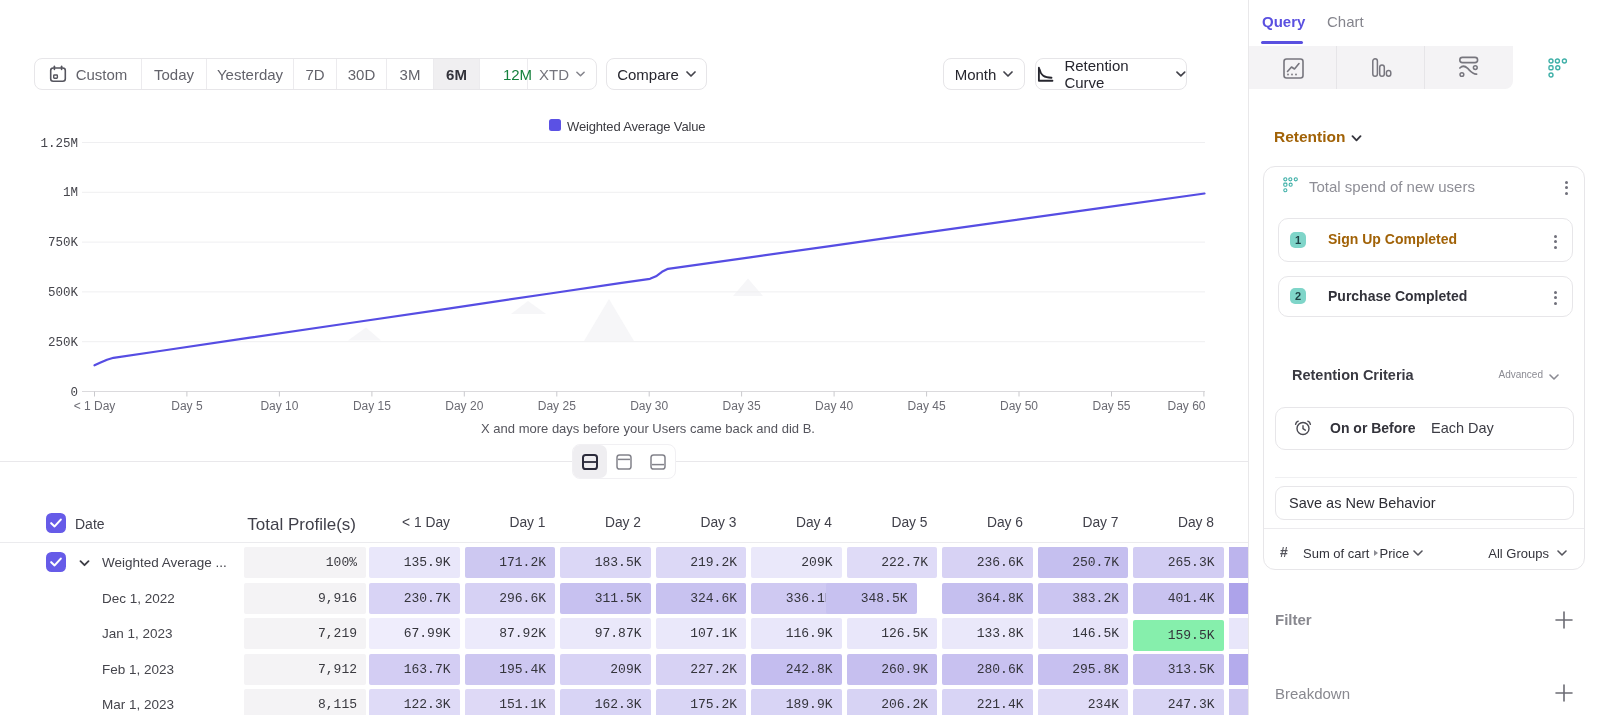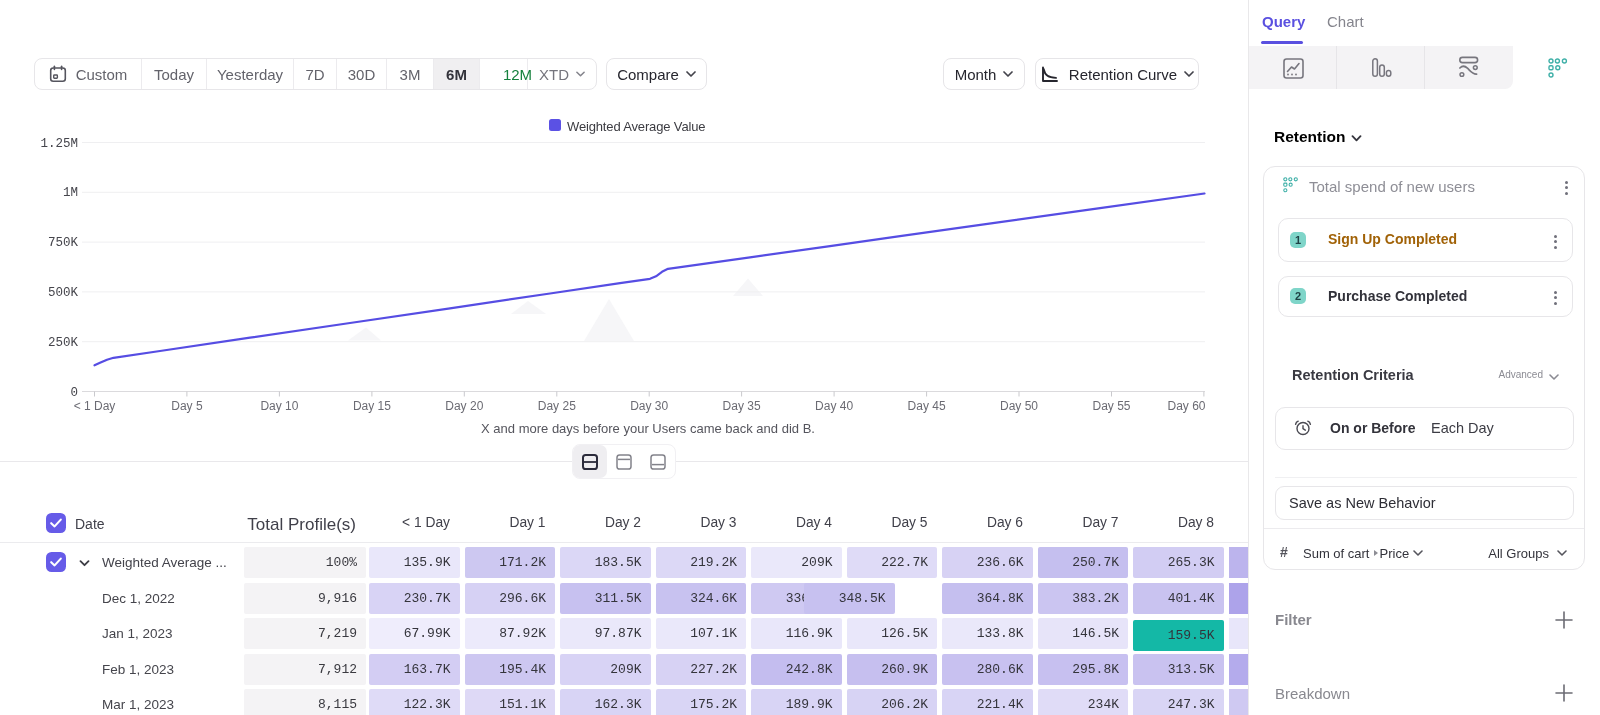--- a/index.html
+++ b/index.html
@@ -38,21 +38,21 @@
 <div class="seg" style="width:68px;border-right:none;color:#75757d;">XTD<svg class="chev" width="9" height="6" viewBox="0 0 10 6" fill="none">
         <path d="M1 1 L5 5 L9 1" stroke="#85858d" stroke-width="1.7" stroke-linecap="round" stroke-linejoin="round"></path>
       </svg></div>
 </div>
 <div class="btn" style="left:606px;top:58px;width:101px;">Compare<svg class="chev" width="10" height="6" viewBox="0 0 10 6" fill="none">
       <path d="M1 1 L5 5 L9 1" stroke="#43434b" stroke-width="1.7" stroke-linecap="round" stroke-linejoin="round"></path>
     </svg></div>
 <div class="btn" style="left:943px;top:58px;width:82px;">Month<svg class="chev" width="10" height="6" viewBox="0 0 10 6" fill="none">
       <path d="M1 1 L5 5 L9 1" stroke="#43434b" stroke-width="1.7" stroke-linecap="round" stroke-linejoin="round"></path>
     </svg></div>
-<div class="btn" style="left:1035px;top:58px;width:164px;"><svg width="19" height="19" viewBox="0 0 19 19" fill="none" style="margin-right:10px">
+<div class="btn" style="left:1035px;top:58px;width:152px;"><svg width="19" height="19" viewBox="0 0 19 19" fill="none" style="margin-right:10px">
 <path d="M3 2.5 V16 H17" stroke="#26262e" stroke-width="1.9" stroke-linecap="round" stroke-linejoin="round"></path>
 <path d="M3.6 4 C 5 10.5, 8.5 12.6, 16 12.9" stroke="#26262e" stroke-width="1.9" stroke-linecap="round"></path>
 </svg>Retention Curve<svg class="chev" width="10" height="6" viewBox="0 0 10 6" fill="none">
       <path d="M1 1 L5 5 L9 1" stroke="#43434b" stroke-width="1.7" stroke-linecap="round" stroke-linejoin="round"></path>
     </svg></div>
 <div class="abs" style="left:549px;top:119px;width:12px;height:12px;border-radius:2.5px;background:#5b51e4"></div>
 <div class="abs" style="left:567px;top:119px;font-size:13px;color:#3c3c42;font-weight:500;letter-spacing:-0.15px;">Weighted Average Value</div>
 <svg class="abs" style="left:0;top:100px" width="1250" height="320" viewBox="0 0 1250 320">
     <polygon points="348,240.5 366,227.5 381,240.5" fill="#f6f6f8"></polygon>
     <polygon points="511,214 528,201 546,214" fill="#f6f6f8"></polygon>
@@ -153,36 +153,36 @@
 <div class="cell" style="left:1037.5px;top:547.0px;background:#c5bfef">250.7K</div>
 <div class="cell" style="left:1133.0px;top:547.0px;background:#d2cdf3">265.3K</div>
 <div class="abs" style="left:1228.5px;top:547.0px;width:19.5px;height:31px;background:#bcb4ed"></div>
 <div class="abs" style="left:102px;top:582.6px;height:31px;display:flex;align-items:center;font-size:13.5px;color:#45454c">Dec 1, 2022</div>
 <div class="cell" style="left:244px;top:582.6px;width:122px;background:#f4f3f5;color:#3a3a40">9,916</div>
 <div class="cell" style="left:369.0px;top:582.6px;background:#d8d3f5">230.7K</div>
 <div class="cell" style="left:464.5px;top:582.6px;background:#d6d1f4">296.6K</div>
 <div class="cell" style="left:560.0px;top:582.6px;background:#c7c1f0">311.5K</div>
 <div class="cell" style="left:655.5px;top:582.6px;background:#c8c2f0">324.6K</div>
 <div class="cell" style="left:751.0px;top:582.6px;background:#cfc9f2">336.1K</div>
-<div class="cell" style="left:804px;top:582.6px;background:#c7c1f0">348.5K</div>
+<div class="cell" style="left:826px;top:582.6px;background:#c7c1f0">348.5K</div>
 <div class="cell" style="left:942.0px;top:582.6px;background:#c5bfef">364.8K</div>
 <div class="cell" style="left:1037.5px;top:582.6px;background:#cbc5f1">383.2K</div>
 <div class="cell" style="left:1133.0px;top:582.6px;background:#c9c3f0">401.4K</div>
 <div class="abs" style="left:1228.5px;top:582.6px;width:19.5px;height:31px;background:#ada3ea"></div>
 <div class="abs" style="left:102px;top:618.2px;height:31px;display:flex;align-items:center;font-size:13.5px;color:#45454c">Jan 1, 2023</div>
 <div class="cell" style="left:244px;top:618.2px;width:122px;background:#f4f3f5;color:#3a3a40">7,219</div>
 <div class="cell" style="left:369.0px;top:618.2px;background:#efedfc">67.99K</div>
 <div class="cell" style="left:464.5px;top:618.2px;background:#eceafb">87.92K</div>
 <div class="cell" style="left:560.0px;top:618.2px;background:#eae8fa">97.87K</div>
 <div class="cell" style="left:655.5px;top:618.2px;background:#eae8fa">107.1K</div>
 <div class="cell" style="left:751.0px;top:618.2px;background:#e9e7fa">116.9K</div>
 <div class="cell" style="left:846.5px;top:618.2px;background:#e9e7fa">126.5K</div>
 <div class="cell" style="left:942.0px;top:618.2px;background:#eae8fa">133.8K</div>
 <div class="cell" style="left:1037.5px;top:618.2px;background:#e7e4f9">146.5K</div>
-<div class="cell" style="left:1133.0px;top:620px;background:#14b8a6">159.5K</div>
+<div class="cell" style="left:1133.0px;top:620px;background:#86efac">159.5K</div>
 <div class="abs" style="left:1228.5px;top:618.2px;width:19.5px;height:31px;background:#e8e6fa"></div>
 <div class="abs" style="left:102px;top:653.7px;height:31px;display:flex;align-items:center;font-size:13.5px;color:#45454c">Feb 1, 2023</div>
 <div class="cell" style="left:244px;top:653.7px;width:122px;background:#f4f3f5;color:#3a3a40">7,912</div>
 <div class="cell" style="left:369.0px;top:653.7px;background:#d3cdf3">163.7K</div>
 <div class="cell" style="left:464.5px;top:653.7px;background:#cdc7f1">195.4K</div>
 <div class="cell" style="left:560.0px;top:653.7px;background:#d8d3f5">209K</div>
 <div class="cell" style="left:655.5px;top:653.7px;background:#d7d2f4">227.2K</div>
 <div class="cell" style="left:751.0px;top:653.7px;background:#c4bdef">242.8K</div>
 <div class="cell" style="left:846.5px;top:653.7px;background:#c6bfef">260.9K</div>
 <div class="cell" style="left:942.0px;top:653.7px;background:#c8c1f0">280.6K</div>
@@ -227,21 +227,21 @@
 <circle cx="2.9" cy="18.6" r="1.9" stroke="#77767e" stroke-width="1.5"></circle>
 </svg>
 <svg class="abs" style="left:1547.5px;top:58px" width="20.0" height="21.0" viewBox="0 0 20 21" fill="none">
 <circle cx="3" cy="3" r="2" stroke="#3fb0a8" stroke-width="1.4"></circle>
 <circle cx="9.4" cy="3" r="2" stroke="#3fb0a8" stroke-width="1.4"></circle>
 <circle cx="16.4" cy="3" r="2" stroke="#3fb0a8" stroke-width="1.4"></circle>
 <rect x="1" y="7.8" width="4" height="4" rx="1.2" stroke="#3fb0a8" stroke-width="1.4"></rect>
 <circle cx="9.8" cy="9.8" r="2" stroke="#3fb0a8" stroke-width="1.4"></circle>
 <circle cx="3" cy="17" r="2" stroke="#3fb0a8" stroke-width="1.4"></circle>
 </svg>
-<div class="abs" style="left:1274px;top:128px;font-size:15.5px;font-weight:700;color:#000000">Retention</div>
+<div class="abs" style="left:1274px;top:128px;font-size:15.5px;font-weight:700;color:#a16207">Retention</div>
 <svg class="abs" style="left:1351px;top:134.5px" width="11" height="7" viewBox="0 0 11 7" fill="none">
     <path d="M1.5 1.2 L5.5 5.4 L9.5 1.2" stroke="#35353d" stroke-width="1.8" stroke-linecap="round" stroke-linejoin="round"></path>
   </svg>
 <div class="abs" style="left:1263px;top:166px;width:322px;height:404px;border:1px solid #e7e6e9;border-radius:12px;background:#fff"></div>
 <svg class="abs" style="left:1283px;top:177px" width="15.6" height="16.4" viewBox="0 0 20 21" fill="none">
 <circle cx="3" cy="3" r="2" stroke="#3fb0a8" stroke-width="1.4"></circle>
 <circle cx="9.4" cy="3" r="2" stroke="#3fb0a8" stroke-width="1.4"></circle>
 <circle cx="16.4" cy="3" r="2" stroke="#3fb0a8" stroke-width="1.4"></circle>
 <rect x="1" y="7.8" width="4" height="4" rx="1.2" stroke="#3fb0a8" stroke-width="1.4"></rect>
 <circle cx="9.8" cy="9.8" r="2" stroke="#3fb0a8" stroke-width="1.4"></circle>

